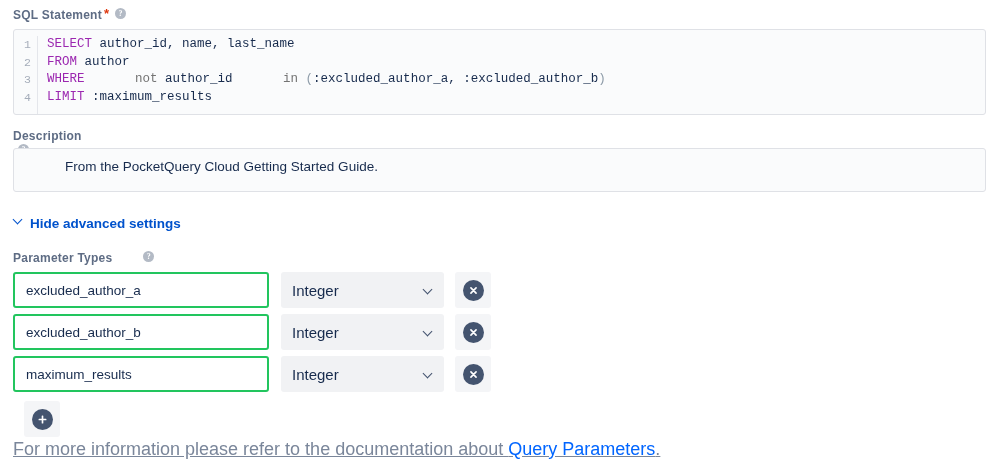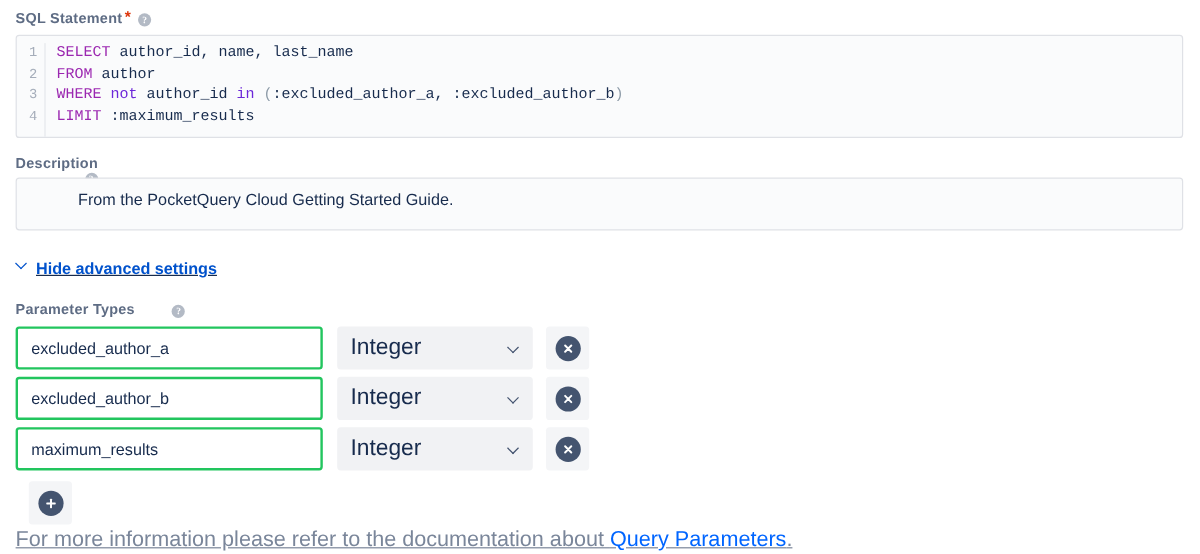--- a/index.html
+++ b/index.html
@@ -18,21 +18,21 @@
 
   .page { position: relative; width: 1000px; height: 462px; }
 
   
   .field-label {
     font-size: 12px;
     font-weight: bold;
     color: #5E6C84;
     letter-spacing: 0.02em;
     display: flex;
-    align-items: flex-end;
+    align-items: flex-start;
     gap: 1px;
     line-height: 14px;
   }
   .required-star {
     color: #DE350B;
     font-size: 13px;
     font-weight: bold;
     margin-left: 1px;
     position: relative;
     top: -1px;
@@ -93,21 +93,21 @@
     flex: 1 1 auto;
     white-space: pre;
   }
   .code-lines .cl {
     font-family: "Liberation Mono", monospace;
     font-size: 12.5px;
     line-height: 17.5px;
     color: #1a1a1a;
   }
   .tok-kw  { color: #9B27B0; font-weight: normal; }
-  .tok-op  { color: #6d28d9; }
+  .tok-op  { color: #737373; margin-left: 43px; }
   .tok-pn  { color: #8D9BA8; }
   .tok-txt { color: #172B4D; }
 
   
   #desc-label { position: absolute; left: 13px; top: 129px; flex-direction: column; }
   #desc-box {
     position: absolute;
     left: 13px;
     top: 148px;
     width: 973px;
@@ -127,21 +127,20 @@
   
   #advanced-toggle {
     position: absolute;
     left: 14px;
     top: 216px;
     display: flex;
     align-items: flex-start;
     gap: 7px;
     cursor: pointer;
     user-select: none;
-    text-decoration: underline;
   }
   #advanced-toggle .chev {
     width: 9px;
     height: 9px;
     display: inline-block;
     position: relative;
     top: -1px;
   }
   #advanced-toggle .chev::before {
     content: "";
@@ -192,21 +191,21 @@
     background: #F1F2F4;
     border: none;
     border-radius: 3px;
     display: flex;
     align-items: center;
     padding: 0 11px;
     position: relative;
     cursor: pointer;
   }
   .param-type-select .sel-value {
-    font-size: 19px;
+    font-size: 15px;
     color: #172B4D;
   }
   .param-type-select .sel-chev {
     position: absolute;
     right: 13px;
     top: 14px;
     width: 7px; height: 7px;
   }
   .param-type-select .sel-chev::before {
     content: "";

